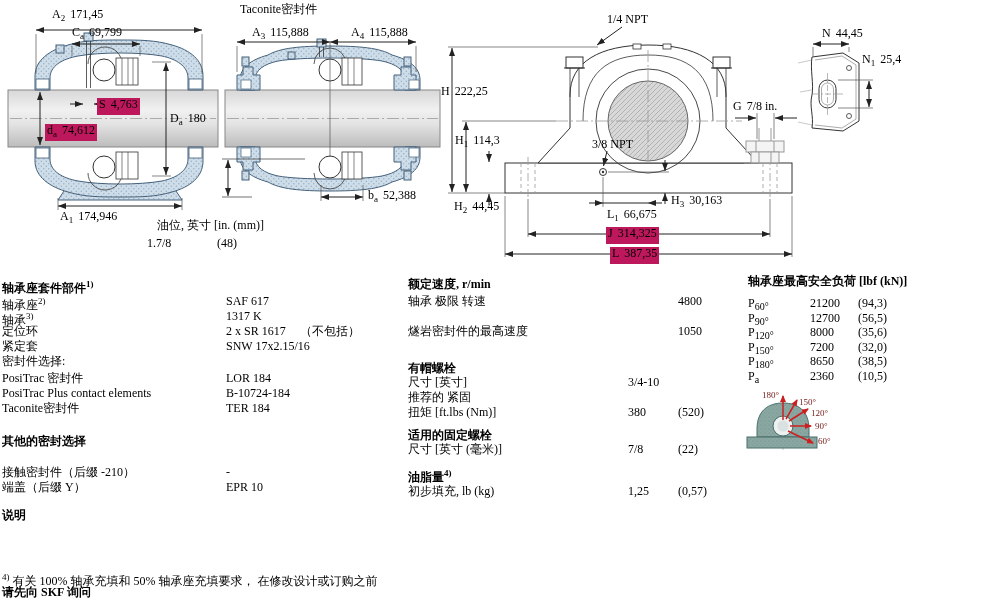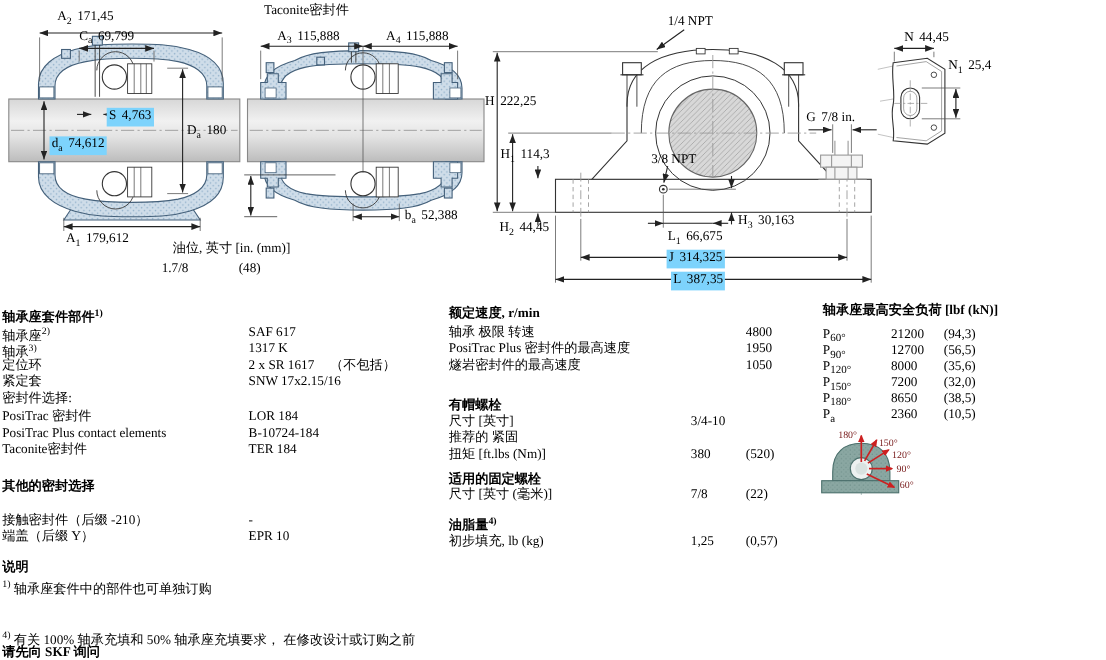--- a/index.html
+++ b/index.html
@@ -2,21 +2,21 @@
 <html><head>
 <meta charset="utf-8">
 <style>
   html,body{margin:0;padding:0;background:#fff;}
   .page{position:relative;width:1005px;height:600px;background:#fff;overflow:hidden;
         font-family:"Liberation Serif","DejaVu Serif",serif;color:#000;}
   svg.art{position:absolute;left:0;top:0;}
   .dim{position:absolute;font-size:12px;white-space:nowrap;line-height:13px;}
   .dim sub{font-size:9px;}
   .dim .v{margin-left:5px;}
-  .wbg{background:#7dd3fc;padding:0 2px;}
+  .wbg{background:#be185d;padding:0 2px;}
   .txt{position:absolute;font-size:12px;white-space:nowrap;line-height:14px;}
   .b{font-weight:bold;}
   .row{position:absolute;font-size:12px;white-space:nowrap;height:15px;line-height:14px;}
   .row .val{position:absolute;top:0;}
   sup{font-size:9px;margin-right:2px;}
   .note-sup{font-size:9px;vertical-align:super;margin-right:3px;}
   .ang{position:absolute;font-size:9px;color:#7b2020;line-height:9px;}
 </style>
 </head>
 <body>
@@ -242,21 +242,21 @@
       <line x1="788" y1="431" x2="813" y2="443" marker-end="url(#abr)"></line>
     </g>
   </g>
 </svg>
 
 <div class="dim" style="left:52px;top:8px"><span>A</span><sub>2</sub><span class="v">171,45</span></div>
 <div class="dim" style="left:72px;top:26px"><span>C</span><sub>a</sub><span class="v">69,799</span></div>
 <div class="dim wbg" style="left:97px;top:98px"><span>S</span><sub></sub><span class="v">4,763</span></div>
 <div class="dim wbg" style="left:45px;top:124px"><span>d</span><sub>a</sub><span class="v">74,612</span></div>
 <div class="dim" style="left:170px;top:112px"><span>D</span><sub>a</sub><span class="v">180</span></div>
-<div class="dim" style="left:60px;top:210px"><span>A</span><sub>1</sub><span class="v">179,612</span></div>
+<div class="dim" style="left:60px;top:210px"><span>A</span><sub>1</sub><span class="v">174,946</span></div>
 
 <div class="txt" style="left:240px;top:2px">Taconite密封件</div>
 <div class="dim" style="left:252px;top:26px"><span>A</span><sub>3</sub><span class="v">115,888</span></div>
 <div class="dim" style="left:351px;top:26px"><span>A</span><sub>4</sub><span class="v">115,888</span></div>
 <div class="dim" style="left:368px;top:189px"><span>b</span><sub>a</sub><span class="v">52,388</span></div>
 <div class="txt" style="left:157px;top:218px">油位, 英寸 [in. (mm)]</div>
 <div class="txt" style="left:147px;top:236px">1.7/8</div>
 <div class="txt" style="left:217px;top:236px">(48)</div>
 
 <div class="txt" style="left:607px;top:12px">1/4 NPT</div>
@@ -283,21 +283,20 @@
 <div class="row" style="left:2px;top:371px"><span>PosiTrac 密封件</span><span class="val" style="left:224px">LOR 184</span></div>
 <div class="row" style="left:2px;top:386px"><span>PosiTrac Plus contact elements</span><span class="val" style="left:224px">B-10724-184</span></div>
 <div class="row" style="left:2px;top:401px"><span>Taconite密封件</span><span class="val" style="left:224px">TER 184</span></div>
 
 <div class="txt b" style="left:2px;top:434px">其他的密封选择</div>
 <div class="row" style="left:2px;top:465px"><span>接触密封件（后缀 -210）</span><span class="val" style="left:224px">-</span></div>
 <div class="row" style="left:2px;top:480px"><span>端盖（后缀 Y）</span><span class="val" style="left:224px">EPR 10</span></div>
 
 <div class="txt b" style="left:408px;top:277px">额定速度, r/min</div>
 <div class="row" style="left:408px;top:294px"><span>轴承 极限 转速</span><span class="val" style="left:270px">4800</span></div>
-<div class="row" style="left:408px;top:309px"><span>PosiTrac Plus 密封件的最高速度</span><span class="val" style="left:270px">1950</span></div>
 <div class="row" style="left:408px;top:324px"><span>燧岩密封件的最高速度</span><span class="val" style="left:270px">1050</span></div>
 
 <div class="txt b" style="left:408px;top:361px">有帽螺栓</div>
 <div class="row" style="left:408px;top:375px"><span>尺寸 [英寸]</span><span class="val" style="left:220px">3/4-10</span></div>
 <div class="row" style="left:408px;top:390px"><span>推荐的 紧固</span></div>
 <div class="row" style="left:408px;top:405px"><span>扭矩 [ft.lbs (Nm)]</span><span class="val" style="left:220px">380</span><span class="val" style="left:270px">(520)</span></div>
 
 <div class="txt b" style="left:408px;top:428px">适用的固定螺栓</div>
 <div class="row" style="left:408px;top:442px"><span>尺寸 [英寸 (毫米)]</span><span class="val" style="left:220px">7/8</span><span class="val" style="left:270px">(22)</span></div>
 
@@ -312,17 +311,16 @@
 <div class="row" style="left:748px;top:354px"><span><span>P</span><sub>180°</sub></span><span class="val" style="left:62px">8650</span><span class="val" style="left:110px">(38,5)</span></div>
 <div class="row" style="left:748px;top:369px"><span><span>P</span><sub>a</sub></span><span class="val" style="left:62px">2360</span><span class="val" style="left:110px">(10,5)</span></div>
 
 <div class="ang" style="left:762px;top:391px">180°</div>
 <div class="ang" style="left:799px;top:398px">150°</div>
 <div class="ang" style="left:811px;top:409px">120°</div>
 <div class="ang" style="left:815px;top:422px">90°</div>
 <div class="ang" style="left:818px;top:437px">60°</div>
 
 <div class="txt b" style="left:2px;top:508px">说明</div>
-<div class="row" style="left:2px;top:524px"><span class="note-sup">1)</span><span>轴承座套件中的部件也可单独订购</span></div>
 <div class="row" style="left:2px;top:570px"><span class="note-sup">4)</span><span>有关 100% 轴承充填和 50% 轴承座充填要求， 在修改设计或订购之前</span></div>
 <div class="txt b" style="left:2px;top:585px">请先向 SKF 询问</div>
 
 </div>
 
 </body></html>

